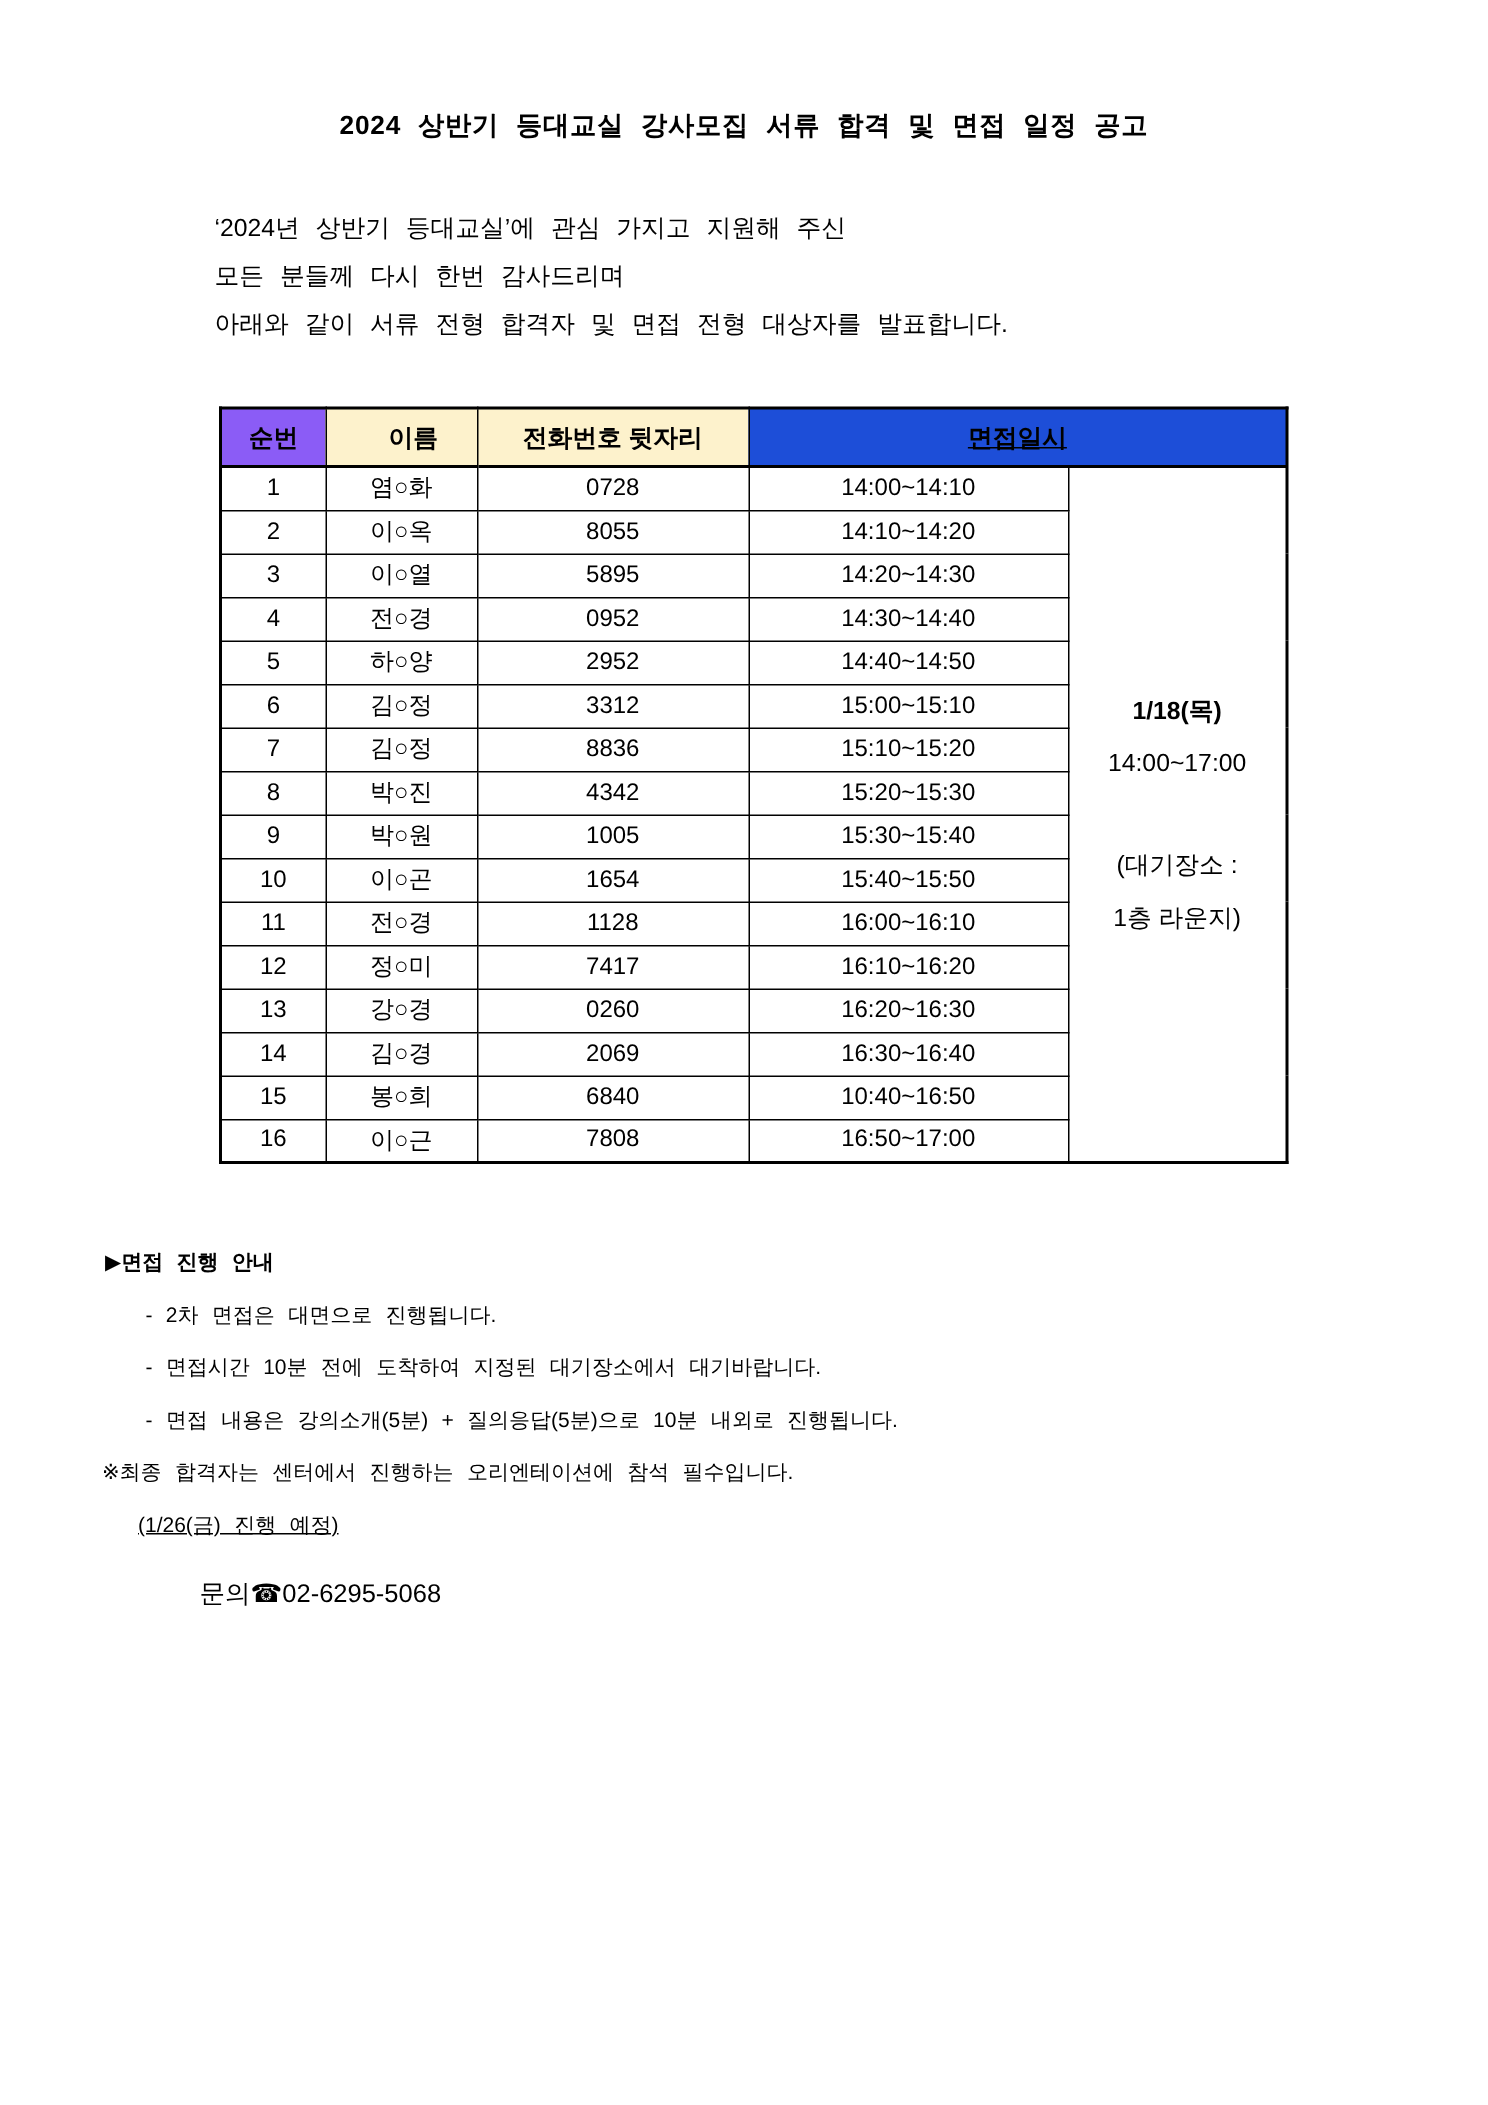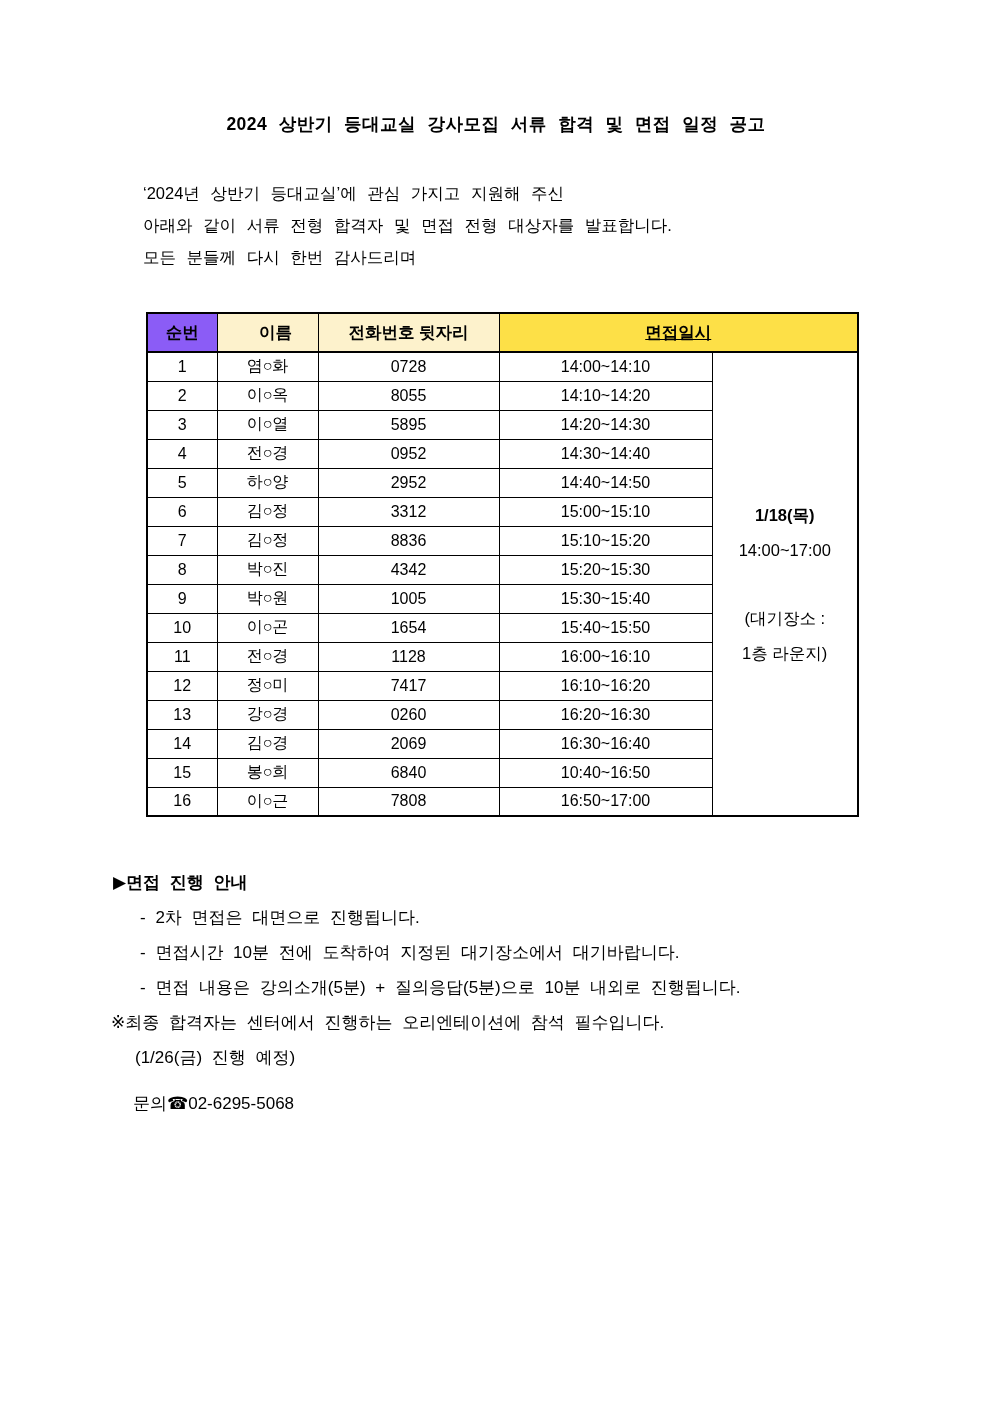--- a/index.html
+++ b/index.html
@@ -9,21 +9,21 @@
     color: #000000;
   }
   .page {
     position: relative;
     width: 992px;
     height: 1403px;
     background: #ffffff;
     overflow: hidden;
   }
   .doc-title {
-    margin-top: 112px;
+    margin-top: 71px;
     text-align: center;
     font-size: 17.5px;
     font-weight: bold;
     word-spacing: 6px;
     letter-spacing: 0.5px;
     line-height: 25px;
   }
   .intro {
     margin-top: 40px;
     margin-left: 143px;
@@ -54,54 +54,54 @@
     font-size: 16.5px;
   }
   table.schedule tbody td { height: 29px; }
   td.merged-cell {
     vertical-align: middle;
     line-height: 35px;
     font-size: 16.5px;
   }
   .sched-date { font-weight: bold; }
   .sched-gap { height: 33px; }
-  .notice { margin-top: 48px; margin-left: 111px; font-size: 17px; line-height: 35px; word-spacing: 5px; }
+  .notice { margin-top: 48px; margin-left: 68px; font-size: 14px; line-height: 35px; word-spacing: 5px; }
   .notice-heading { font-weight: bold; margin-left: 2px; }
   .notice-item { margin-left: 29px; }
   .star-note { margin-left: 0; }
-  .star-note2 { margin-left: 24px; }
+  .star-note2 { margin-left: 24px; text-decoration: underline; }
   .contact { margin-top: 17px; margin-left: 133px; font-size: 17px; }
 </style>
 </head>
 <body>
 
 <div class="page">
 
   <div class="doc-title">2024 상반기 등대교실 강사모집 서류 합격 및 면접 일정 공고</div>
 
   <div class="intro">
     <div>‘2024년 상반기 등대교실’에 관심 가지고 지원해 주신</div>
+    <div>모든 분들께 다시 한번 감사드리며</div>
     <div>아래와 같이 서류 전형 합격자 및 면접 전형 대상자를 발표합니다.</div>
-    <div>모든 분들께 다시 한번 감사드리며</div>
   </div>
 
   <table class="schedule">
     <colgroup>
       <col style="width:70px">
       <col style="width:101px">
       <col style="width:181px">
       <col style="width:213px">
       <col style="width:146px">
     </colgroup>
     <thead>
       <tr>
         <th style="background: #8b5cf6;">순번</th>
         <th style="background: rgb(253, 242, 204); padding-left: 16px;">이름</th>
         <th style="background: rgb(253, 242, 204);">전화번호 뒷자리</th>
-        <th colspan="2" style="background: #fde047; text-decoration: underline;">면접일시</th>
+        <th colspan="2" style="background: #1d4ed8; text-decoration: underline;">면접일시</th>
       </tr>
     </thead>
     <tbody>
       <tr>
         <td>1</td>
         <td>염○화</td>
         <td>0728</td>
         <td>14:00~14:10</td>
         <td class="merged-cell" rowspan="16">
           <div class="sched-date">1/18(목)</div>

